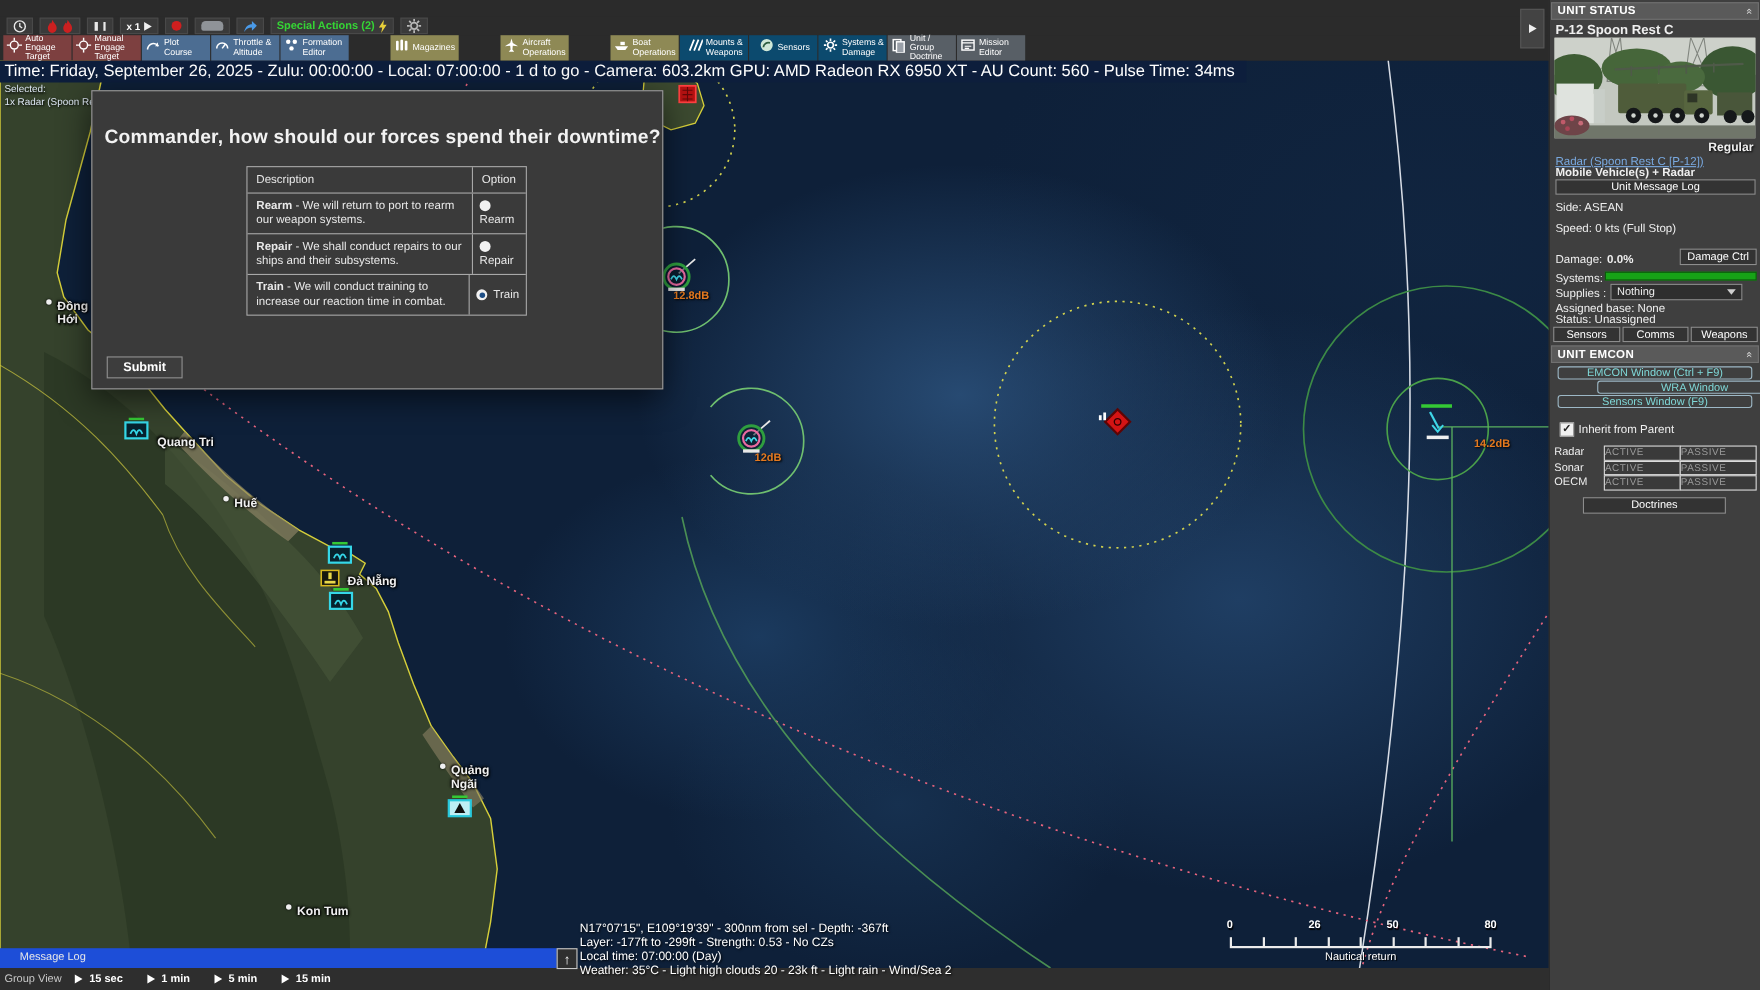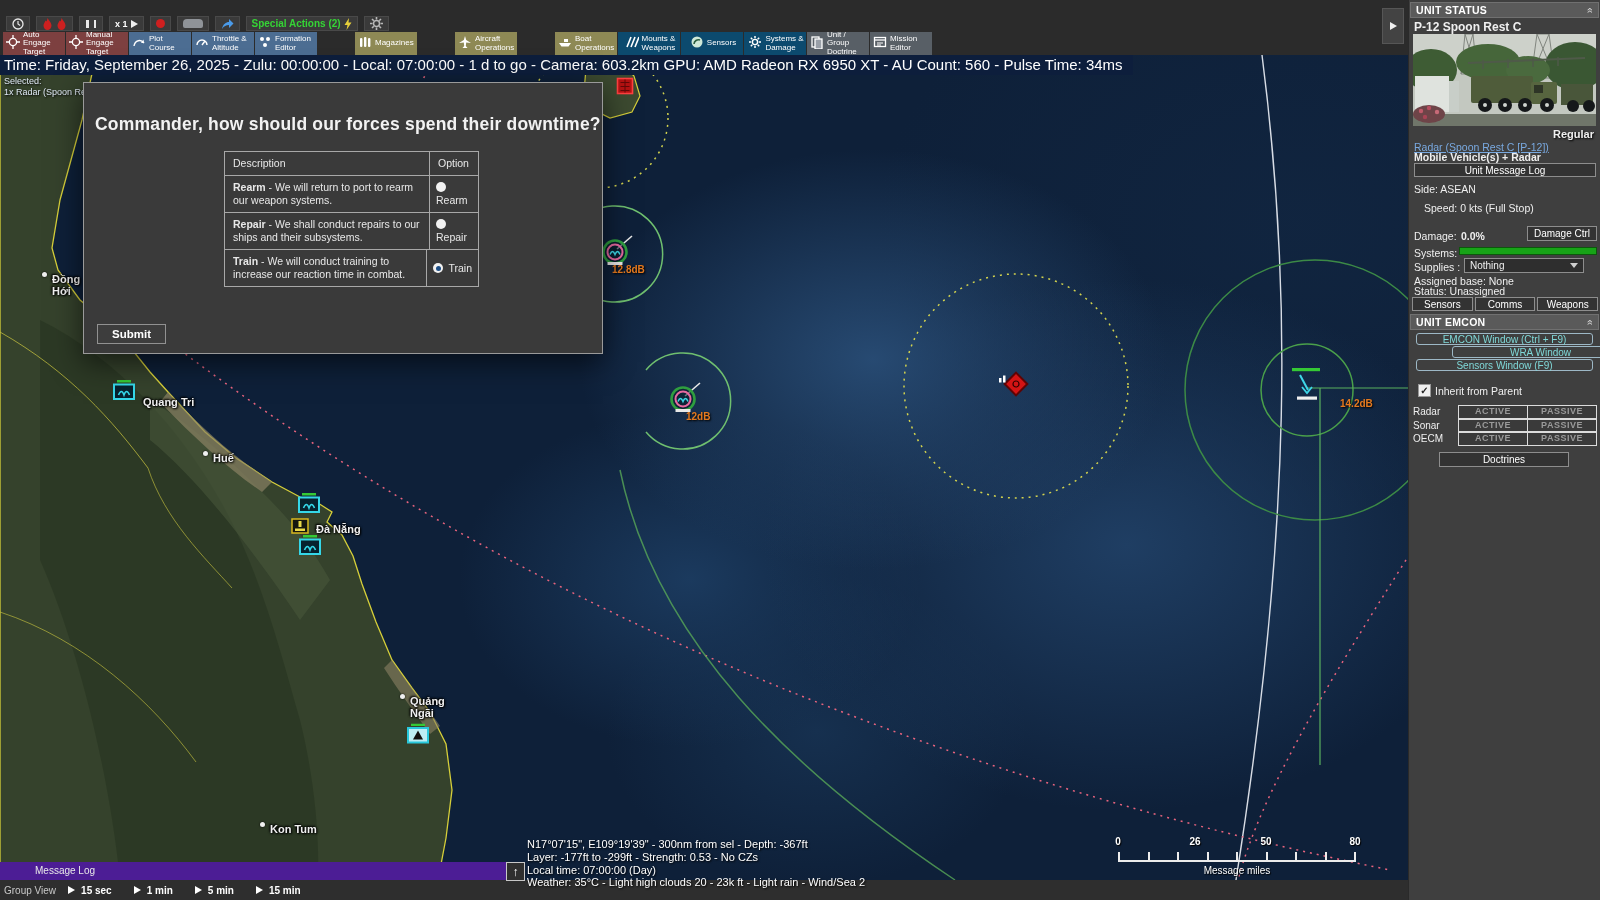--- a/index.html
+++ b/index.html
@@ -68,22 +68,22 @@
   .dt-opt{flex:1;display:flex;flex-direction:column;align-items:flex-start;justify-content:center;padding:4px 6px;gap:2px;}
   .dt-opt.inline{flex-direction:row;align-items:center;gap:5px;}
   .dt-head .dt-desc,.dt-head .dt-opt{font-weight:normal;padding:5px 8px;}
   .radio{width:10px;height:10px;border-radius:50%;background:#f2f2f2;}
   .radio.sel{background:#f2f2f2;display:flex;align-items:center;justify-content:center;}
   .radio.sel::after{content:"";width:5px;height:5px;border-radius:50%;background:#1d4e86;}
   .submit-btn{position:absolute;left:13px;top:241px;background:#3d3d3d;border:1px solid #919191;
               color:#fff;font-weight:bold;font-size:11.5px;padding:3px 14px;}
 
   
-  .msglog{position:absolute;left:0;top:862px;width:512px;height:18px;background:#4c1d95;z-index:20;
-          font-size:10px;color:#e8e8e8;line-height:18px;padding-left:35px;box-sizing:border-box;}
+  .msglog{position:absolute;left:0;top:862px;width:512px;height:18px;background:#1d4ed8;z-index:20;
+          font-size:10px;color:#e8e8e8;line-height:18px;padding-left:18px;box-sizing:border-box;}
   .bottombar{position:absolute;left:0;top:880px;width:1600px;height:20px;background:#2e2e2e;z-index:20;
              display:flex;align-items:center;}
   .groupview{font-size:10px;color:#c8c8c8;margin:0 12px 0 4px;}
   .step{display:flex;align-items:center;gap:6px;margin-right:22px;}
   .step .tri-r{border-left-color:#fff;}
   .step-label{font-size:10px;font-weight:bold;color:#fff;}
   .upbtn{position:absolute;left:506px;top:862px;width:17px;height:17px;background:#2f2f2f;border:1px solid #c8c8c8;
          z-index:21;color:#fff;display:flex;align-items:center;justify-content:center;font-size:12px;font-weight:bold;}
   .status-lines{position:absolute;left:527px;top:838px;z-index:21;font-size:11px;color:#fff;
                 line-height:12.8px;text-shadow:1px 1px 2px #000;}
@@ -115,21 +115,21 @@
             display:flex;align-items:center;justify-content:space-between;padding:0 5px;box-sizing:border-box;}
   .dd-chev{width:0;height:0;border-left:4px solid transparent;border-right:4px solid transparent;border-top:5px solid #cfcfcf;}
   .emcon-btn{position:absolute;left:7px;width:177px;height:12px;border:1px solid #9db8c6;border-radius:3px;
              color:#7fd8d8;font-size:10px;text-align:center;line-height:12px;box-sizing:border-box;}
   .checkbox{position:absolute;width:11px;height:11px;background:#f0f0f0;border:1px solid #999;
             display:flex;align-items:center;justify-content:center;font-size:10px;color:#222;font-weight:bold;line-height:10px;}
   .emcon-grid{position:absolute;left:4px;top:405px;width:184px;}
   .eg-row{display:flex;height:13.5px;margin-bottom:0;}
   .eg-name{width:46px;color:#efefef;font-size:10px;line-height:13.5px;}
   .eg-cell{flex:1;background:#3a3a3a;border:1px solid #dcdcdc;color:#9a9a9a;font-size:9px;
-           text-align:center;line-height:11.5px;letter-spacing:.5px;margin-left:-1px;box-sizing:border-box;font-weight:bold;}
+           text-align:left;line-height:11.5px;letter-spacing:.5px;margin-left:-1px;box-sizing:border-box;}
 </style>
 </head>
 <body>
 
 <div id="app">
 
   <div class="sea"></div>
 
   <svg id="mapsvg" viewBox="0 0 1408 900">
 
@@ -492,21 +492,21 @@
         <span class="sb-tick" style="left: 0px;"></span>
         <span class="sb-tick" style="left: 29.5px;"></span>
         <span class="sb-tick" style="left: 59px;"></span>
         <span class="sb-tick" style="left: 88.5px;"></span>
         <span class="sb-tick" style="left: 118px;"></span>
         <span class="sb-tick" style="left: 147.5px;"></span>
         <span class="sb-tick" style="left: 177px;"></span>
         <span class="sb-tick" style="left: 206.5px;"></span>
         <span class="sb-tick" style="left: 236px;"></span>
       </div>
-    <div class="sb-unit">Message miles</div>
+    <div class="sb-unit">Nautical return</div>
   </div>
 
   <div class="sb-collapse">
       <span class="tri-r"></span>
     </div>
 
   <div class="sidebar">
     <div class="panel-hdr" style="top:2px">
       <b>UNIT STATUS</b>
       <span class="chev">»</span>
@@ -547,21 +547,21 @@
       <circle cx="8" cy="77" r="2.2" fill="#c05a6a"></circle>
         <circle cx="16" cy="74" r="2.2" fill="#b84d60"></circle>
       <circle cx="24" cy="78" r="2.2" fill="#c86a78"></circle>
         <circle cx="12" cy="83" r="2.2" fill="#a84556"></circle>
     </svg>
     <div class="sb-abs regular" style="right:6px;top:128px">Regular</div>
     <a class="sb-abs unit-link" style="left:5px;top:141px">Radar (Spoon Rest C [P-12])</a>
     <div class="sb-abs" style="left:5px;top:151px;font-weight:bold">Mobile Vehicle(s) + Radar</div>
     <div class="sb-btn" style="left:5px;top:163px;width:182px;height:14px;line-height:13px">Unit Message Log</div>
     <div class="sb-abs" style="left:5px;top:183px">Side: ASEAN</div>
-    <div class="sb-abs" style="left:15px;top:202px">Speed: 0 kts (Full Stop)</div>
+    <div class="sb-abs" style="left:5px;top:202px">Speed: 0 kts (Full Stop)</div>
     <div class="sb-abs" style="left:5px;top:230px">Damage:</div>
     <div class="sb-abs" style="left:52px;top:230px;font-weight:bold">0.0%</div>
     <div class="sb-btn" style="left:118px;top:226px;width:70px;height:15px;line-height:14px">Damage Ctrl</div>
     <div class="sb-abs" style="left:5px;top:247px">Systems:</div>
     <div class="green-bar" style="left:50px;top:247px;width:138px;right:4px"></div>
     <div class="sb-abs" style="left:5px;top:261px">Supplies :</div>
     <div class="dropdown" style="left:55px;top:258px;width:120px;height:15px">
       <span>Nothing</span>
       <span class="dd-chev"></span>
     </div>

